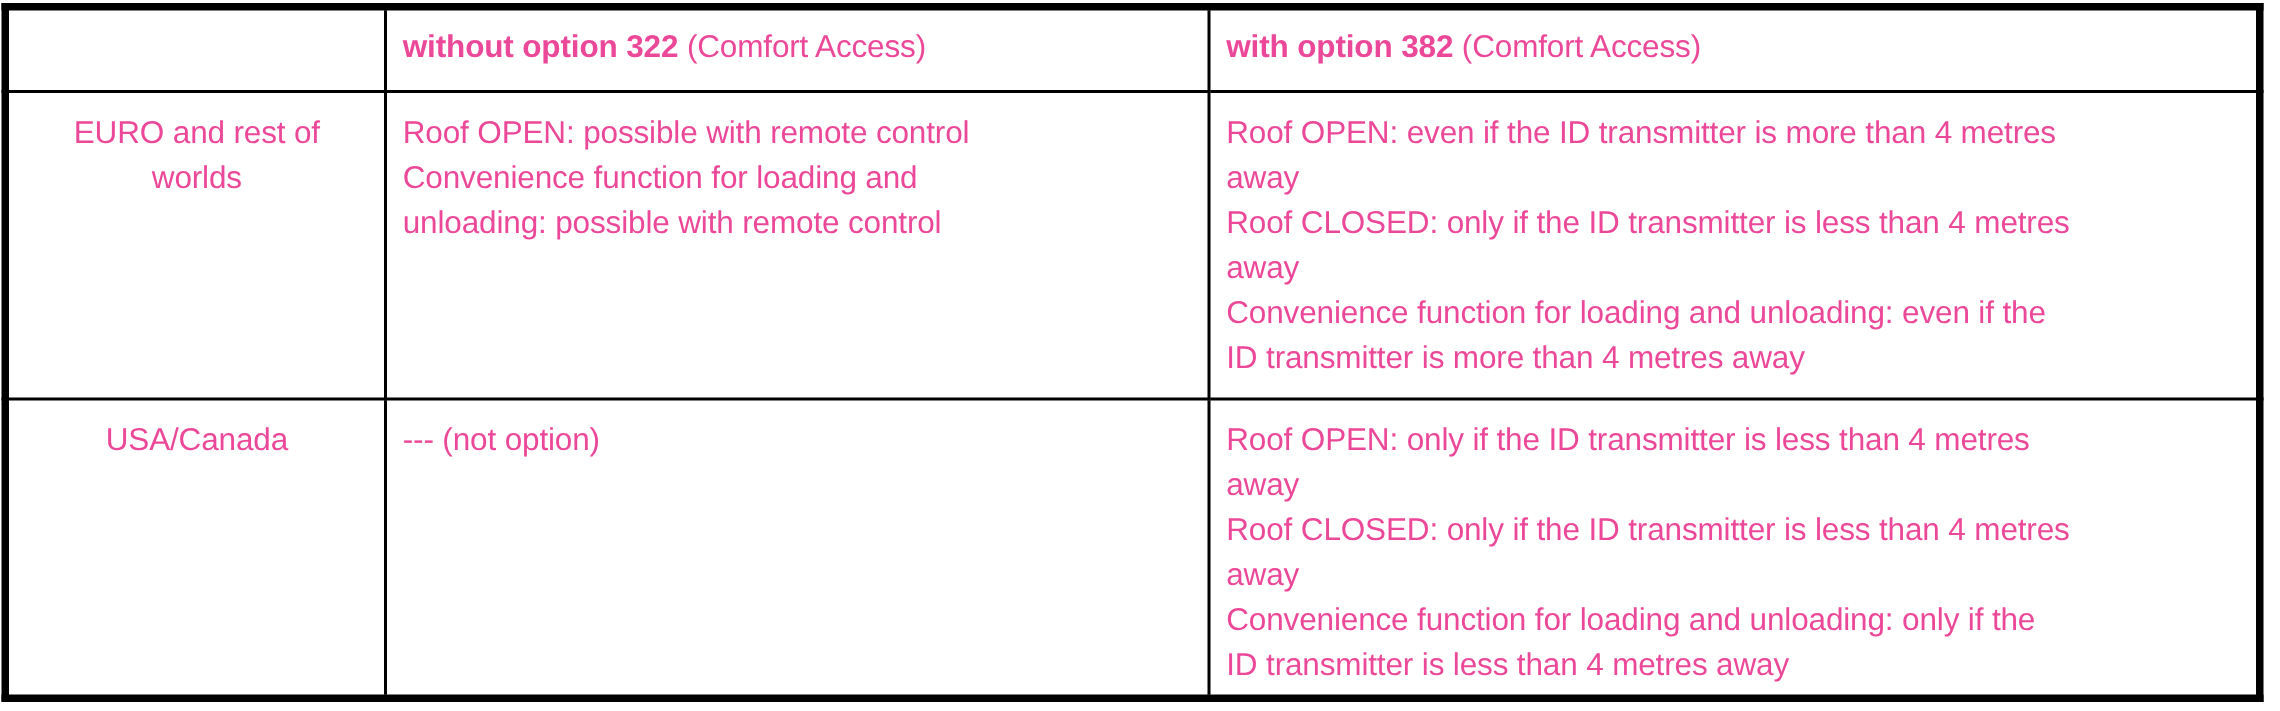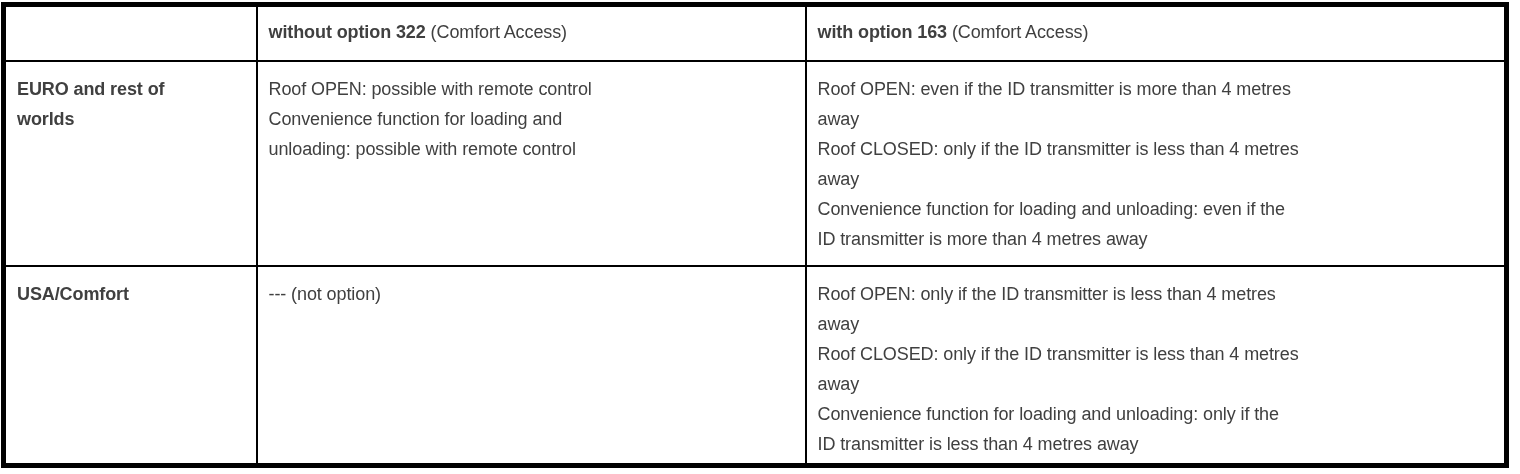--- a/index.html
+++ b/index.html
@@ -26,77 +26,78 @@
     border-collapse: collapse;
     table-layout: fixed;
     border: 5px solid #000000;
     background: #ffffff;
   }
   .option-table th,
   .option-table td {
     border: 2px solid #000000;
     vertical-align: top;
     text-align: left;
-    color: #404040;
-    font-size: 18px;
+    color: #ec4899;
+    font-size: 21px;
     line-height: 30px;
     letter-spacing: -0.1px;
     overflow: hidden;
   }
   .option-table th {
     font-weight: normal;
     padding: 10px 10px 4px 11px;
     white-space: nowrap;
   }
   .option-table td {
     padding: 12px 10px 4px 11px;
     white-space: pre-line;
   }
   .option-table .bold {
     font-weight: bold;
   }
   td.region-cell {
-    font-weight: bold;
+    font-weight: normal;
+    text-align: center;
   }
   tr.header-row { height: 56px; }
   tr.body-row-1 { height: 205px; }
 </style>
 </head>
 <body>
 
 <div class="page">
   <table class="option-table">
     <colgroup>
       <col style="width:253px">
       <col style="width:549px">
       <col>
     </colgroup>
     <thead>
       <tr class="header-row">
         <th></th>
         <th><span class="bold">without option 322</span><span> (Comfort Access)</span></th>
-        <th><span class="bold">with option 163</span><span> (Comfort Access)</span></th>
+        <th><span class="bold">with option 382</span><span> (Comfort Access)</span></th>
       </tr>
     </thead>
     <tbody>
       <tr class="body-row-1">
         <td class="region-cell">EURO and rest of
 worlds</td>
         <td>Roof OPEN: possible with remote control
 Convenience function for loading and
 unloading: possible with remote control</td>
         <td>Roof OPEN: even if the ID transmitter is more than 4 metres
 away
 Roof CLOSED: only if the ID transmitter is less than 4 metres
 away
 Convenience function for loading and unloading: even if the
 ID transmitter is more than 4 metres away</td>
       </tr>
       <tr class="body-row-2">
-        <td class="region-cell">USA/Comfort</td>
+        <td class="region-cell">USA/Canada</td>
         <td>--- (not option)</td>
         <td>Roof OPEN: only if the ID transmitter is less than 4 metres
 away
 Roof CLOSED: only if the ID transmitter is less than 4 metres
 away
 Convenience function for loading and unloading: only if the
 ID transmitter is less than 4 metres away</td>
       </tr>
     </tbody>
   </table>

